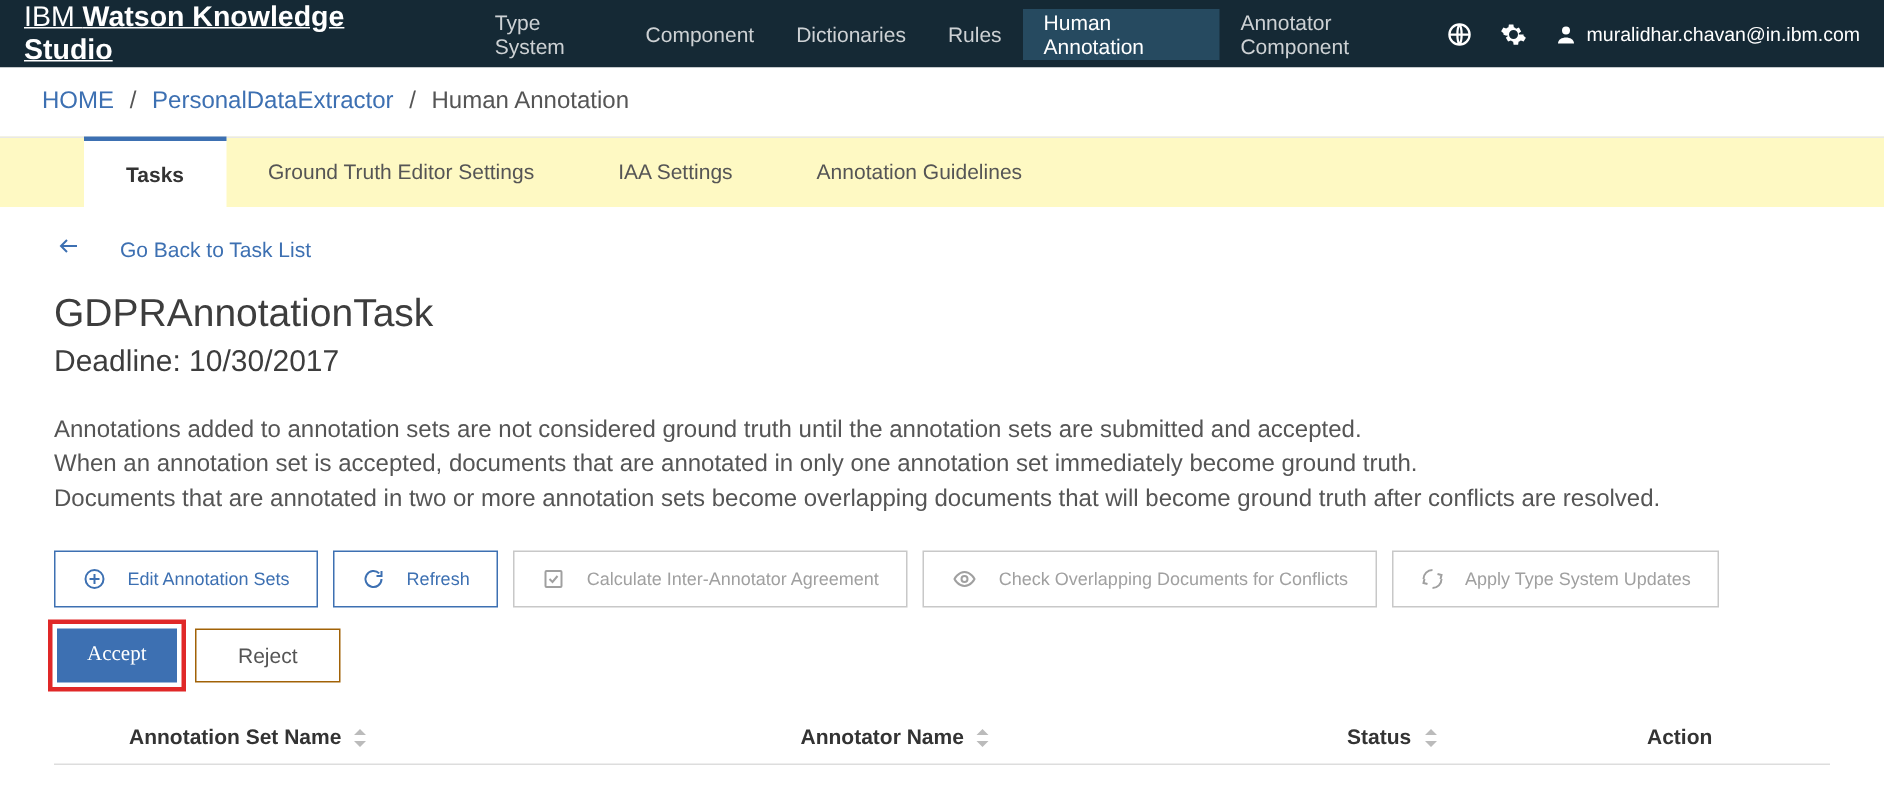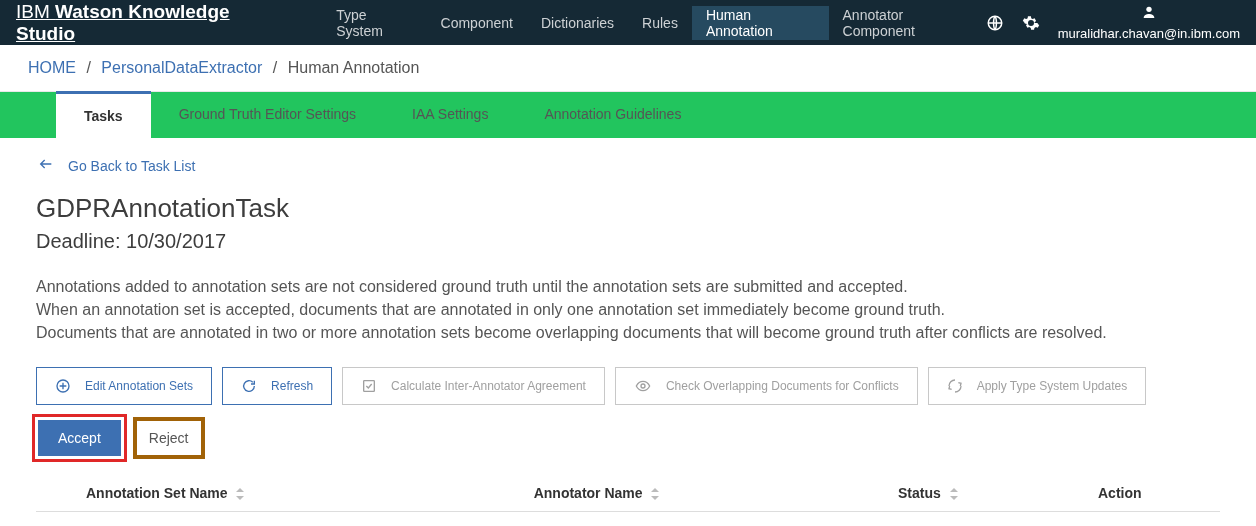--- a/index.html
+++ b/index.html
@@ -7,52 +7,52 @@
   
   
   .top-header { background: #152935; height: 45px; display: flex; align-items: center; padding: 0 16px; color: #fff; }
   .brand { font-size: 19px; font-weight: 300; margin-right: 36px; text-decoration: underline; }
   .brand strong { font-weight: 600; }
   .top-nav { display: flex; align-items: stretch; height: 34px; }
   .top-nav a { color: #cdd1d4; text-decoration: none; padding: 0 14px; display: flex; align-items: center; font-size: 14px; font-weight: 400; }
   .top-nav a.active { background: #264a60; color: #fff; }
   .top-icons { margin-left: auto; display: flex; align-items: center; gap: 18px; }
   .top-icons .icon { color: #fff; display: inline-flex; }
-  .user-info { display: flex; align-items: center; gap: 6px; font-size: 13px; color: #fff; flex-direction: column; }
+  .user-info { display: flex; align-items: center; gap: 6px; font-size: 13px; color: #fff; }
 
   
   .breadcrumb { padding: 14px 28px; font-size: 16px; background: #fff; }
   .breadcrumb a { color: #3d70b2; text-decoration: none; }
   .breadcrumb span.sep { margin: 0 6px; color: #555; }
   .breadcrumb .current { color: #555; }
 
   
-  .tabs-bar { background: #22c55e; border-top: 1px solid #e8e8e8; display: flex; padding-left: 56px; }
+  .tabs-bar { background: #fef9c3; border-top: 1px solid #e8e8e8; display: flex; padding-left: 56px; }
   .tabs-bar .tab { padding: 14px 28px; color: #555; font-size: 14px; cursor: pointer; }
   .tabs-bar .tab.active { background: #fff; color: #333; font-weight: 600; border-top: 3px solid #3d70b2; margin-top: -1px; }
 
   
   .content { padding: 18px 36px; }
-  .back-link { display: flex; align-items: center; gap: 12px; color: #3d70b2; font-size: 14px; margin-bottom: 18px; cursor: pointer; }
+  .back-link { display: flex; align-items: center; gap: 24px; color: #3d70b2; font-size: 14px; margin-bottom: 18px; cursor: pointer; }
   .back-link svg { stroke: #3d70b2; }
   h1.title { font-size: 26px; font-weight: 400; color: #3d3d3d; margin-bottom: 6px; }
   .deadline { font-size: 20px; color: #3d3d3d; margin-bottom: 22px; }
   .desc p { font-size: 16px; color: #555; line-height: 1.45; }
   
   
   .action-row { display: flex; gap: 10px; margin-top: 22px; flex-wrap: wrap; }
   .outline-btn { display: flex; align-items: center; gap: 14px; padding: 10px 18px; border: 1px solid #3d70b2; color: #3d70b2; background: #fff; cursor: pointer; font-size: 12px; }
   .outline-btn .icon { display: inline-flex; }
   .outline-btn.disabled { border-color: #c8c8c8; color: #a0a0a0; cursor: default; }
   .outline-btn.disabled svg { stroke: #a0a0a0; }
 
   
   .decision-row { display: flex; gap: 10px; margin-top: 12px; align-items: center; }
-  .accept-btn { background: #3d70b2; color: #fff; border: none; padding: 10px 20px; font-size: 14px; cursor: pointer; }
-  .reject-btn { background: #fff; color: #555; border: 4px solid #a16207; padding: 9px 12px; font-size: 14px; cursor: pointer; }
+  .accept-btn { background: #3d70b2; color: #fff; border: none; padding: 10px 20px; font-size: 14px; cursor: pointer; font-family: Liberation Serif, serif; }
+  .reject-btn { background: #fff; color: #555; border: 1px solid #a16207; padding: 9px 28px; font-size: 14px; cursor: pointer; }
   .highlight-red { outline: 3px solid #e02828; outline-offset: 1px; padding: 2px; display: inline-flex; }
 
   
   .data-table { width: 100%; margin-top: 16px; border-collapse: collapse; }
   .data-table th { text-align: left; padding: 10px 8px; font-weight: 600; font-size: 14px; color: #333; border-bottom: 1px solid #ddd; }
   .data-table th .sort { display: inline-flex; vertical-align: middle; margin-left: 4px; }
   .col-check { width: 42px; }
   .col-set { padding-left: 0; }
   .col-status { width: 200px; }
   .col-action { width: 130px; }

